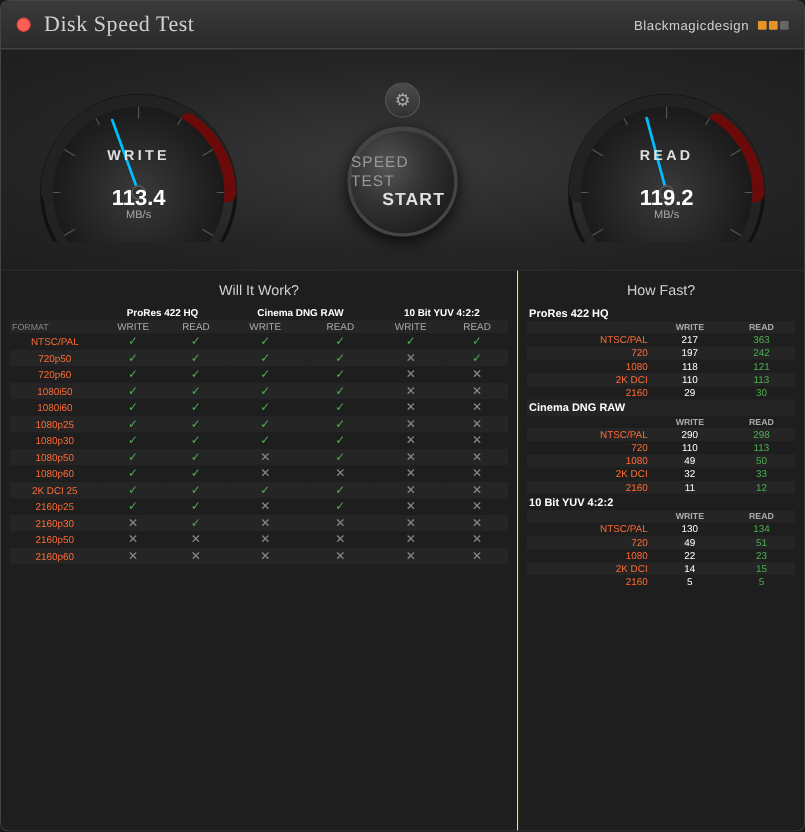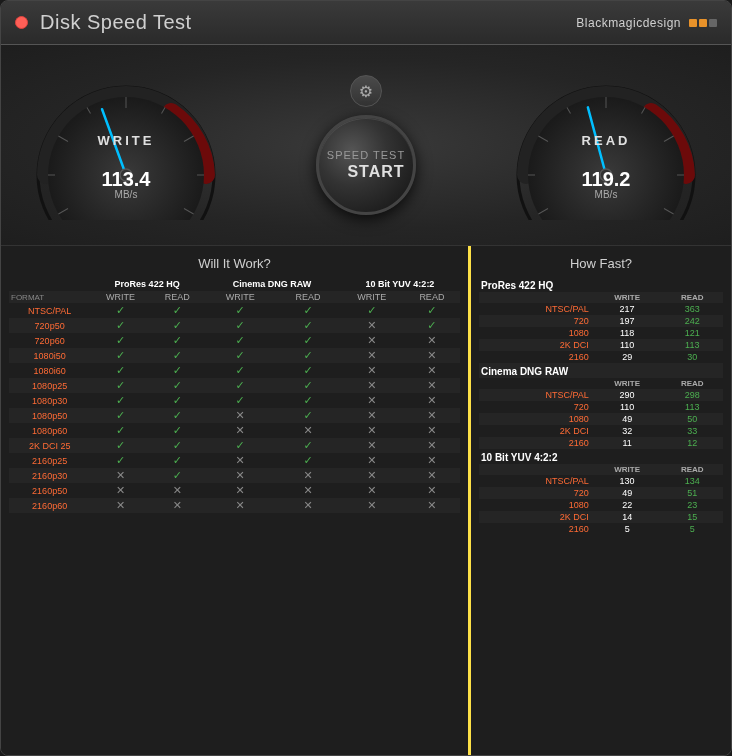--- a/index.html
+++ b/index.html
@@ -27,20 +27,21 @@
       display: flex;
       align-items: center;
       justify-content: space-between;
       border-bottom: 1px solid #555;
       min-height: 44px;
     }
     .title-bar-left {
       display: flex;
       align-items: center;
       gap: 12px;
+      font-family: Liberation Serif, serif;
     }
     .close-btn {
       width: 13px; height: 13px;
       background: #ff5f57;
       border-radius: 50%;
       border: 1px solid #e0443e;
       cursor: pointer;
     }
     .app-title {
       color: #d0d0d0;
@@ -114,21 +115,21 @@
       border-radius: 50%;
       display: flex;
       flex-direction: column;
       align-items: center;
       justify-content: center;
       cursor: pointer;
       box-shadow: 0 4px 15px rgba(0,0,0,0.8), inset 0 1px 0 rgba(255,255,255,0.1);
     }
     .start-btn-text-small {
       color: #999;
-      font-size: 11px;
+      font-size: 14px;
       letter-spacing: 1px;
       line-height: 1.2;
     }
     .start-btn-text-large {
       color: #e0e0e0;
       font-size: 16px;
       font-weight: bold;
       letter-spacing: 1px;
       margin-left: 20px;
     }
@@ -136,21 +137,21 @@
     .tables-section {
       background: #1e1e1e;
       flex: 1;
       display: flex;
       padding: 0;
       border-top: 1px solid #333;
     }
     .left-table {
       flex: 1;
       padding: 10px 8px;
-      border-right: 3px solid #fde047;
+      border-right: 1px solid #fde047;
     }
     .right-table {
       flex: 0 0 260px;
       padding: 10px 8px;
     }
     .section-title {
       color: #d0d0d0;
       font-size: 13px;
       text-align: center;
       margin-bottom: 6px;

